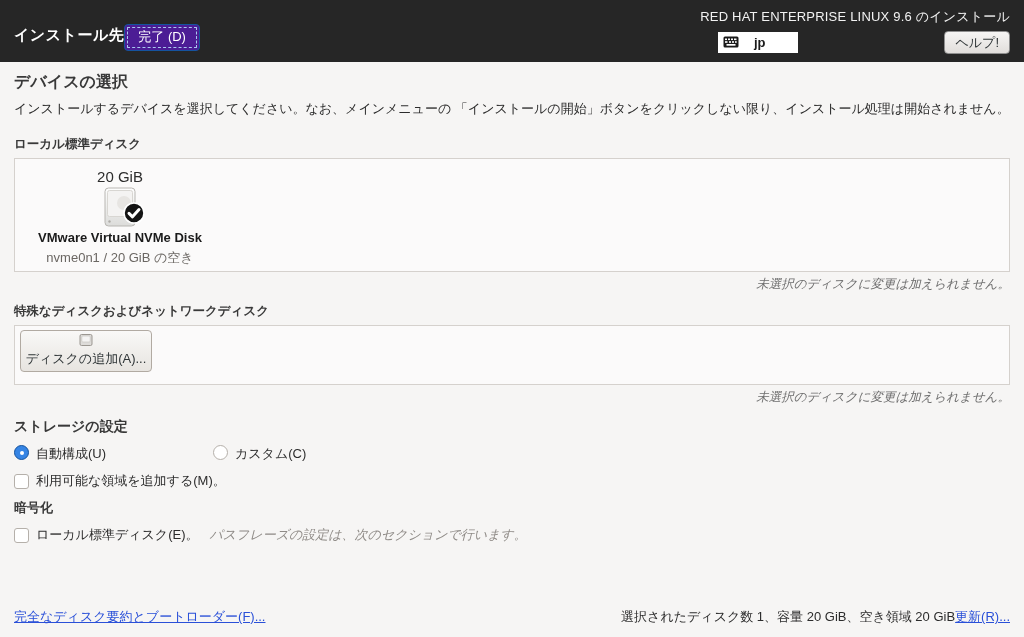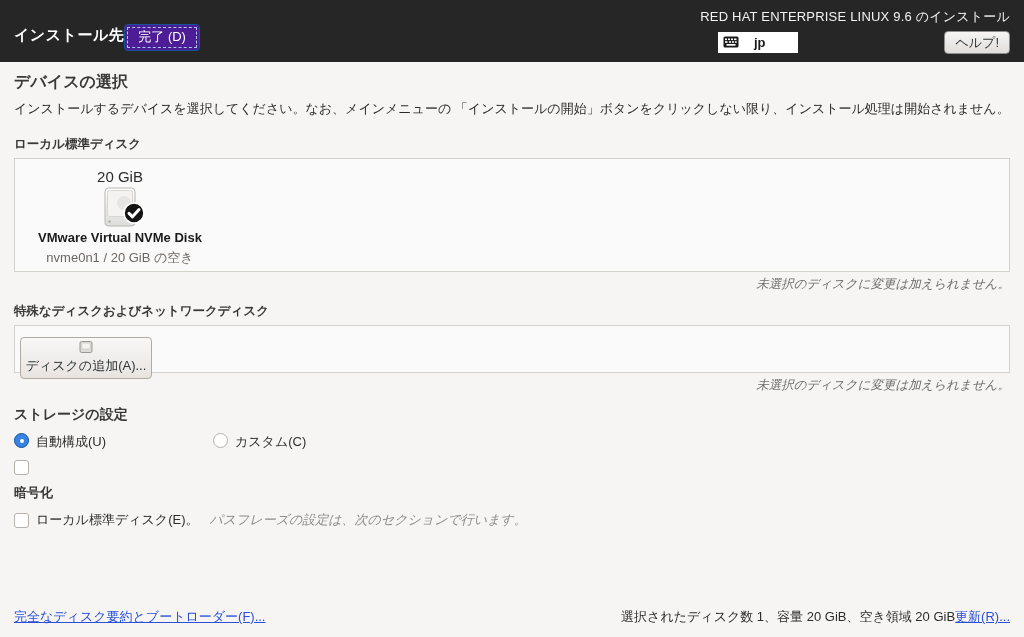--- a/index.html
+++ b/index.html
@@ -70,21 +70,21 @@
   .description { margin-top: 7px; font-size: 13px; color: #2c2c2c; }
   .group-label { margin-top: 18px; font-size: 12.5px; font-weight: bold; color: #393939; }
   .group-label.tight { margin-top: 10px; }
 
   .panel {
     margin-top: 5px;
     background: #fbfafa;
     border: 1px solid #d5d1cd;
   }
   .panel.disks { height: 114px; padding: 9px 0 0 12px; }
-  .panel.special { height: 48px; padding: 11px 0 0 5px; }
+  .panel.special { height: 60px; padding: 4px 0 0 5px; }
 
   .disk-tile {
     width: 186px;
     display: flex; flex-direction: column; align-items: center;
     cursor: pointer;
   }
   .disk-size { font-size: 15px; color: #2c2c2c; }
   .disk-icon-wrap { position: relative; margin-top: 2px; width: 32px; height: 40px; }
   .disk-check {
     position: absolute; right: -10px; bottom: -2px;
@@ -242,20 +242,21 @@
       <span class="opt-label">自動構成(U)</span>
     </div>
     <div class="radio-item">
       <span class="radio"></span>
       <span class="opt-label">カスタム(C)</span>
     </div>
   </div>
 
   <div class="check-row">
     <span class="checkbox"></span>
+    <span class="opt-label">利用可能な領域を追加する(M)。</span>
   </div>
 
   <div class="enc-title">暗号化</div>
 
   <div class="check-row">
     <span class="checkbox"></span>
     <span class="opt-label">ローカル標準ディスク(E)。</span>
     <span class="hint">パスフレーズの設定は、次のセクションで行います。</span>
   </div>
 </div>

